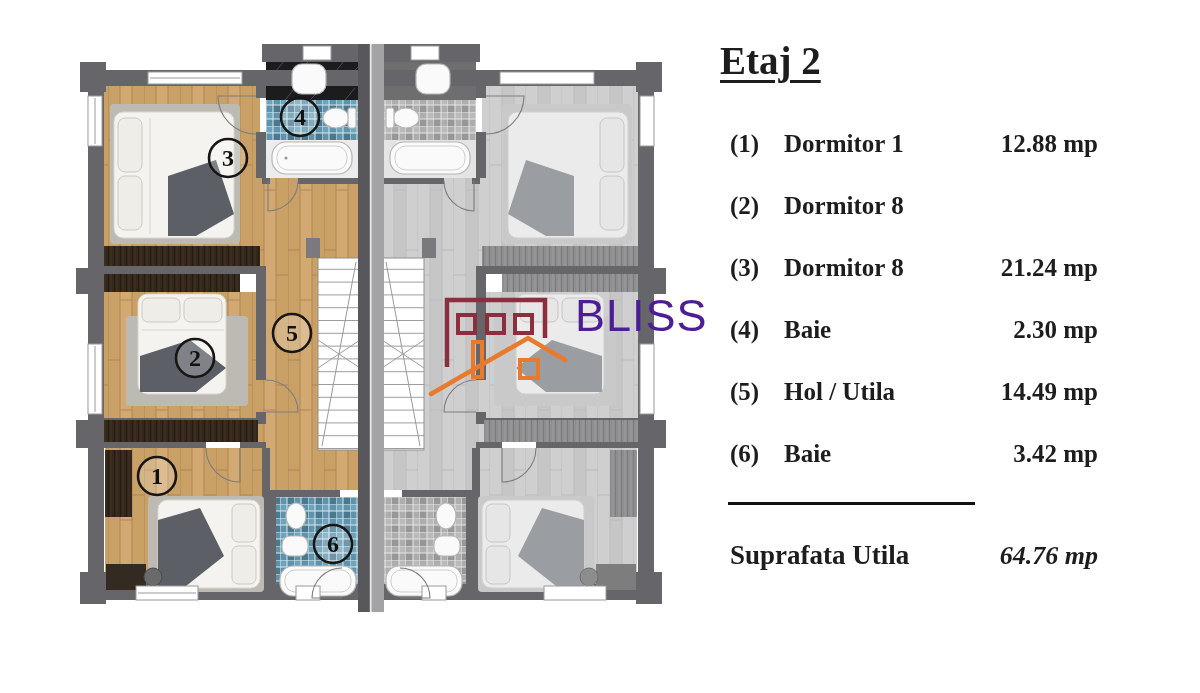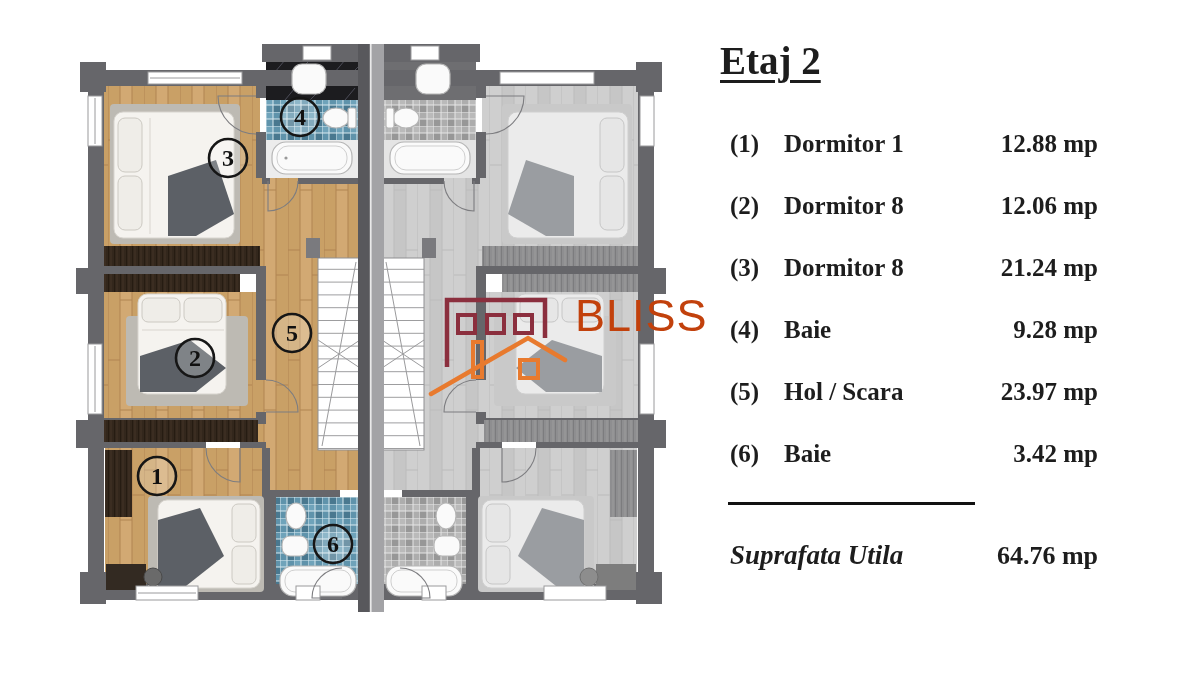--- a/index.html
+++ b/index.html
@@ -40,37 +40,37 @@
   .p-slat-base{fill:#33271c;} .p-slat-line{stroke:#20160d;stroke-width:1.4;} .p-slat-hi{stroke:#4e3d2b;stroke-width:.6;}
   .p-gslat-base{fill:#8e8e90;} .p-gslat-line{stroke:#747476;stroke-width:1.4;} .p-gslat-hi{stroke:#a2a2a4;stroke-width:.6;}
   .p-marble-base{fill:#1c1c1f;} .p-marble-vein{stroke:#4a4a55;stroke-width:1;fill:none;}
   .p-tread{stroke:#9c9c9e;stroke-width:1;}
 
   
   .watermark{position:absolute;left:428px;top:292px;width:365px;height:112px;pointer-events:none;}
   .wm-logo{position:absolute;left:0;top:0;}
   .wm-text{position:absolute;left:147px;top:0px;line-height:47px;
            font-family:"Liberation Sans",sans-serif;font-weight:400;
-           font-size:45px;color:#c2410c;letter-spacing:1px;white-space:nowrap;}
+           font-size:45px;color:#4c1d95;letter-spacing:1px;white-space:nowrap;}
 
   
   .legend-title{position:absolute;left:720px;top:12px;font-size:39px;font-weight:700;
                 text-decoration:underline;text-decoration-thickness:3px;text-underline-offset:6px;}
   .legend-rows{position:absolute;left:730px;top:130px;width:368px;}
   .legend-row{display:flex;align-items:baseline;height:25px;margin-bottom:37px;
               font-size:25px;font-weight:700;}
   .legend-row.gap{margin-top:8px;}
   .row-num{width:54px;}
   .row-name{flex:1;}
   .row-area{width:125px;text-align:right;}
   .legend-line{position:absolute;left:728px;top:502px;width:247px;height:3px;background:#111;}
   .legend-total{position:absolute;left:730px;top:540px;width:368px;display:flex;align-items:baseline;
                 font-size:27px;font-weight:700;}
-  .total-label{flex:1;font-style:italic;}
-  .total-area{text-align:right;font-size:26px;}
+  .total-label{flex:1;}
+  .total-area{text-align:right;font-size:26px;font-style:italic;}
 </style>
 </head>
 <body>
 
 <div class="plan-wrap">
 <svg width="700" height="660" viewBox="0 0 700 660">
   <defs>
     <pattern id="woodL" width="36" height="110" patternUnits="userSpaceOnUse">
       <rect class="p-wood-base" width="36" height="110"></rect>
       <rect class="p-wood-stripe" x="12" width="12" height="110"></rect>
@@ -335,36 +335,35 @@
 
 <div class="legend-rows">
   <div class="legend-row">
     <span class="row-num">(1)</span>
     <span class="row-name">Dormitor 1</span>
     <span class="row-area">12.88 mp</span>
   </div>
   <div class="legend-row">
     <span class="row-num">(2)</span>
     <span class="row-name">Dormitor 8</span>
-    <span class="row-area">12.06 mp</span>
   </div>
   <div class="legend-row">
     <span class="row-num">(3)</span>
     <span class="row-name">Dormitor 8</span>
     <span class="row-area">21.24 mp</span>
   </div>
   <div class="legend-row gap">
     <span class="row-num">(4)</span>
     <span class="row-name">Baie</span>
-    <span class="row-area">9.28 mp</span>
+    <span class="row-area">2.30 mp</span>
   </div>
   <div class="legend-row">
     <span class="row-num">(5)</span>
-    <span class="row-name">Hol / Scara</span>
-    <span class="row-area">23.97 mp</span>
+    <span class="row-name">Hol / Utila</span>
+    <span class="row-area">14.49 mp</span>
   </div>
   <div class="legend-row">
     <span class="row-num">(6)</span>
     <span class="row-name">Baie</span>
     <span class="row-area">3.42 mp</span>
   </div>
 </div>
 
 <div class="legend-line"></div>
 

